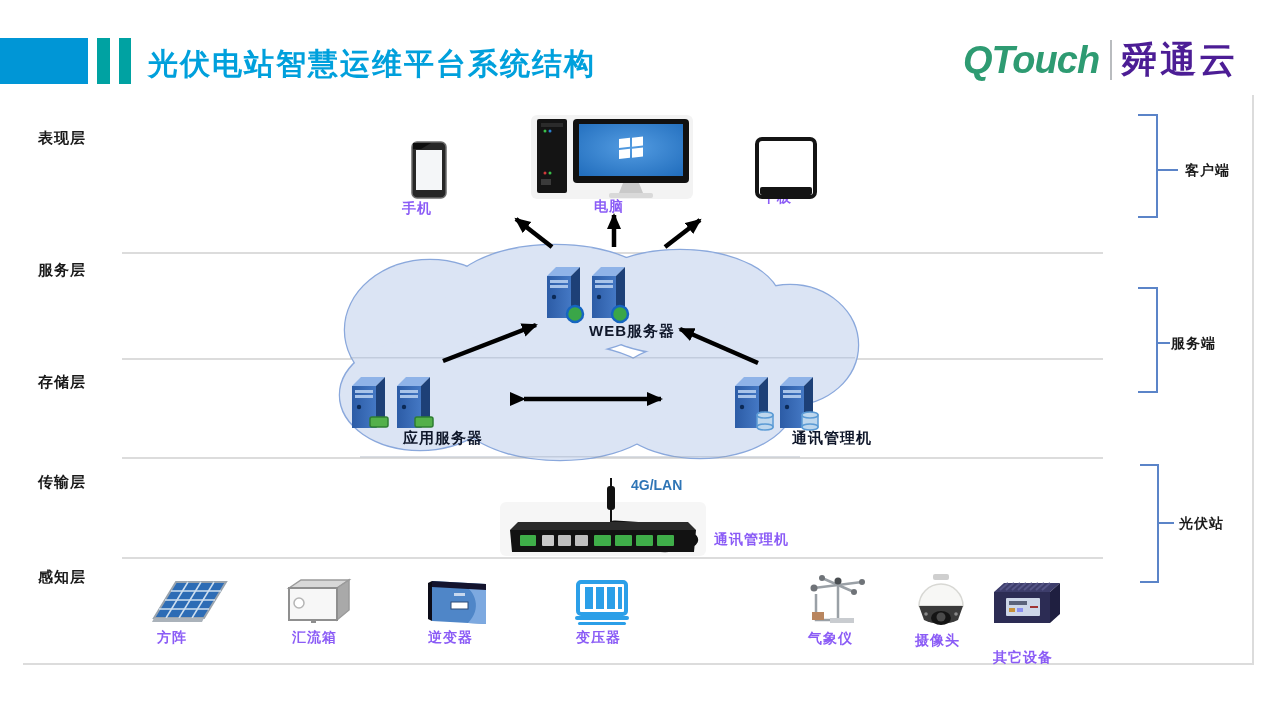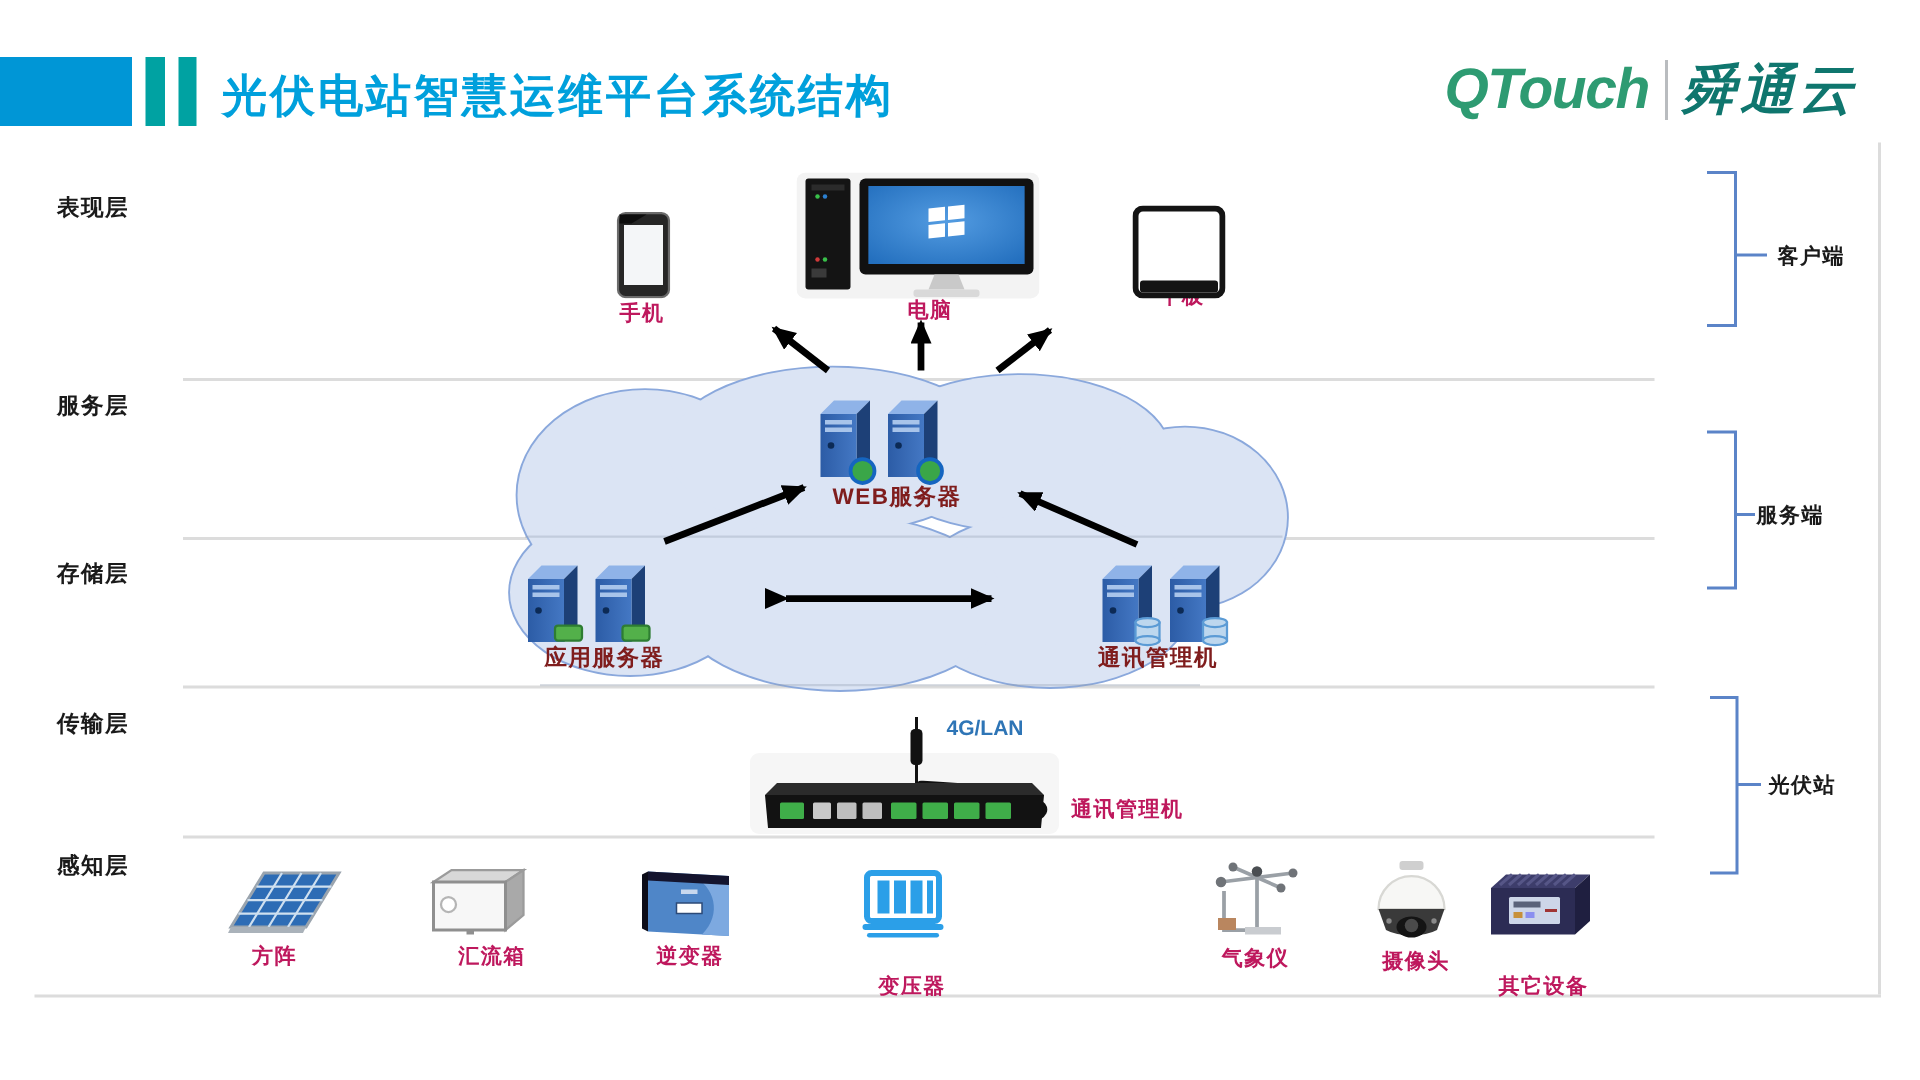--- a/index.html
+++ b/index.html
@@ -8,35 +8,35 @@
   .slide { position:relative; width:1280px; height:720px; background:#fff; overflow:hidden;padding-left:32px; }
 
   
   .hdr-rect   { position:absolute; left:0;   top:38px; width:88px;  height:46px; background:#0096d6; }
   .hdr-bar1   { position:absolute; left:97px;  top:38px; width:13px; height:46px; background:#00a2a2; }
   .hdr-bar2   { position:absolute; left:119px; top:38px; width:12px; height:46px; background:#00a2a2; }
   .hdr-title  { position:absolute; left:148px; top:44px; font-size:30px; font-weight:bold; color:#00a0dc; letter-spacing:2px; white-space:nowrap; }
   .logo       { position:absolute; left:963px; top:36px; height:48px; display:flex; align-items:center; }
   .logo-q     { font-size:38px; font-weight:bold; font-style:italic; color:#2e9b72; letter-spacing:-1px; }
   .logo-sep   { width:2px; height:40px; background:#b9bcbf; margin:0 9px 0 11px; }
-  .logo-cn    { font-size:36px; font-weight:bold; color:#0f766e; letter-spacing:3px; white-space:nowrap;font-style:italic; }
+  .logo-cn    { font-size:36px; font-weight:bold; color:#4c1d95; letter-spacing:3px; white-space:nowrap; }
 
   
   .sep        { position:absolute; left:122px; width:981px; height:2px; background:#dcdcdc; }
   .border-r   { position:absolute; left:1252px; top:95px;  width:2px; height:568px; background:#dcdcdc; }
   .border-b   { position:absolute; left:23px;  top:663px; width:1231px; height:2px; background:#dcdcdc; }
 
   .layer-lbl  { position:absolute; left:38px; font-size:15px; font-weight:bold; color:#1a1a1a; letter-spacing:1px; }
 
   
   .brk-lbl    { position:absolute; font-size:14px; font-weight:bold; color:#1a1a1a; letter-spacing:1px; white-space:nowrap; }
 
   
-  .cap        { position:absolute; font-size:14px; font-weight:bold; color:#be185d; text-align:center; letter-spacing:1px; white-space:nowrap; }
-  .cap-blue   { position:absolute; font-size:15px; font-weight:bold; color:#7f1d1d; text-align:left; letter-spacing:1px; white-space:nowrap; z-index:6; }
+  .cap        { position:absolute; font-size:14px; font-weight:bold; color:#8b5cf6; text-align:left; letter-spacing:1px; white-space:nowrap; }
+  .cap-blue   { position:absolute; font-size:15px; font-weight:bold; color:#0f172a; text-align:right; letter-spacing:1px; white-space:nowrap; z-index:6; }
   .cap-link   { position:absolute; font-size:14px; font-weight:bold; color:#2e75b6; z-index:6; white-space:nowrap; }
 
   .icon-abs   { position:absolute; z-index:5; }
   svg         { display:block; }
   .overlay    { position:absolute; left:0; top:0; z-index:3; }
 </style>
 </head>
 <body>
 
 <div class="slide">
@@ -277,21 +277,21 @@
     <svg width="64" height="48" viewBox="0 0 64 48">
       <rect x="8" y="4" width="48" height="32" rx="3" fill="none" stroke="#2b9fe8" stroke-width="4"></rect>
       <rect x="15" y="9" width="8" height="22" fill="#2b9fe8"></rect>
       <rect x="26" y="9" width="8" height="22" fill="#2b9fe8"></rect>
       <rect x="37" y="9" width="8" height="22" fill="#2b9fe8"></rect>
       <rect x="48" y="9" width="4" height="22" fill="#2b9fe8"></rect>
       <rect x="5" y="38" width="54" height="4" rx="2" fill="#2b9fe8"></rect>
       <rect x="8" y="44" width="48" height="3" rx="1.5" fill="#2b9fe8"></rect>
     </svg>
   </div>
-  <div class="cap" style="left:576px; top:649px; width:64px">变压器</div>
+  <div class="cap" style="left:576px; top:629px; width:64px">变压器</div>
 
   <div class="icon-abs" style="left:800px; top:572px">
     <svg width="70" height="56" viewBox="0 0 70 56">
       <g stroke="#9aa0a6" stroke-width="2.5" fill="none">
         <line x1="38" y1="10" x2="38" y2="48"></line>
         <line x1="14" y1="16" x2="62" y2="10"></line>
         <line x1="22" y1="6" x2="54" y2="20"></line>
         <path d="M16,22 V48 H34"></path>
       </g>
       <circle cx="14" cy="16" r="3.5" fill="#6f7378"></circle>

